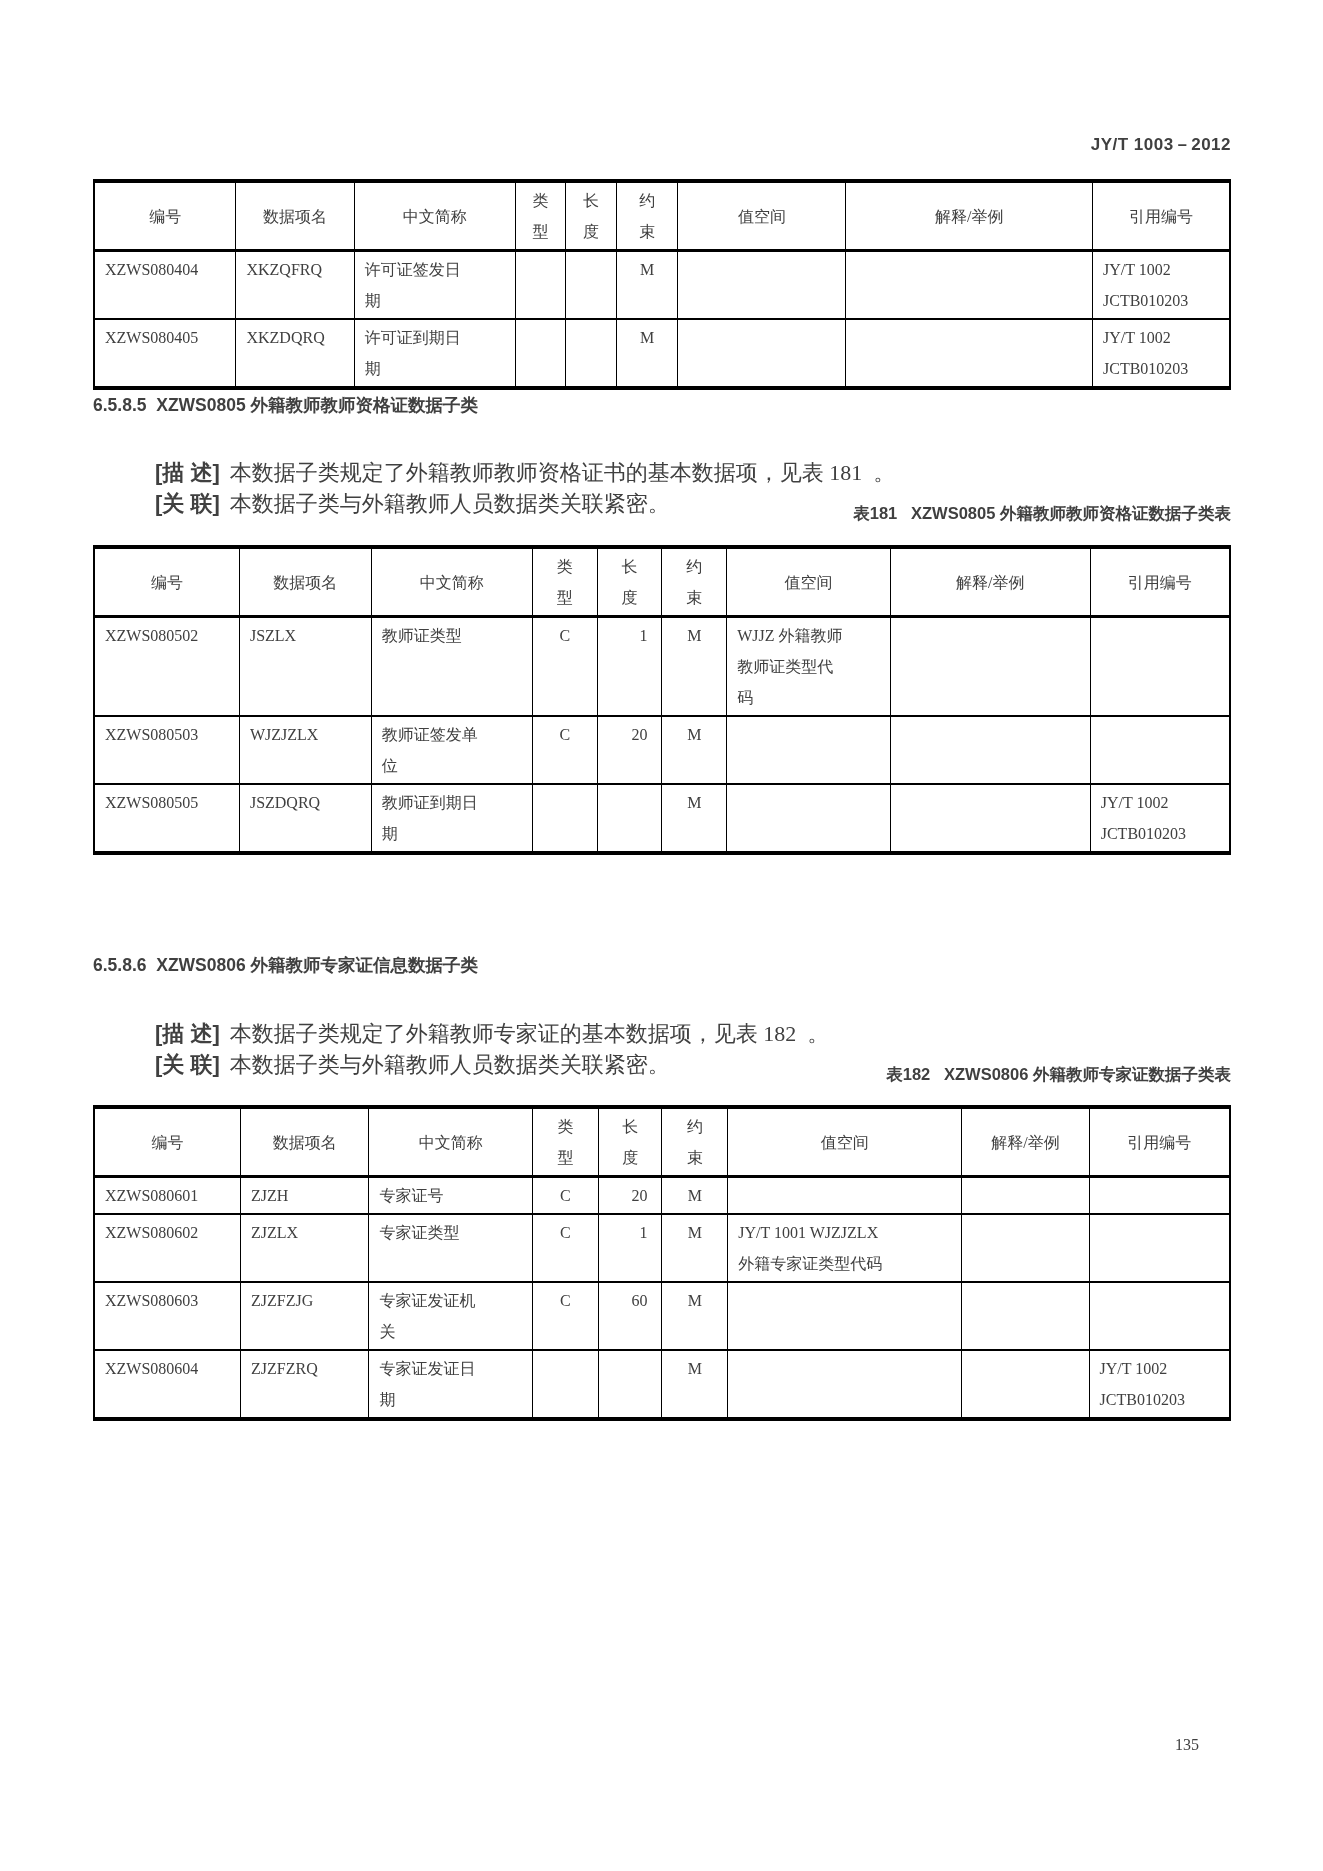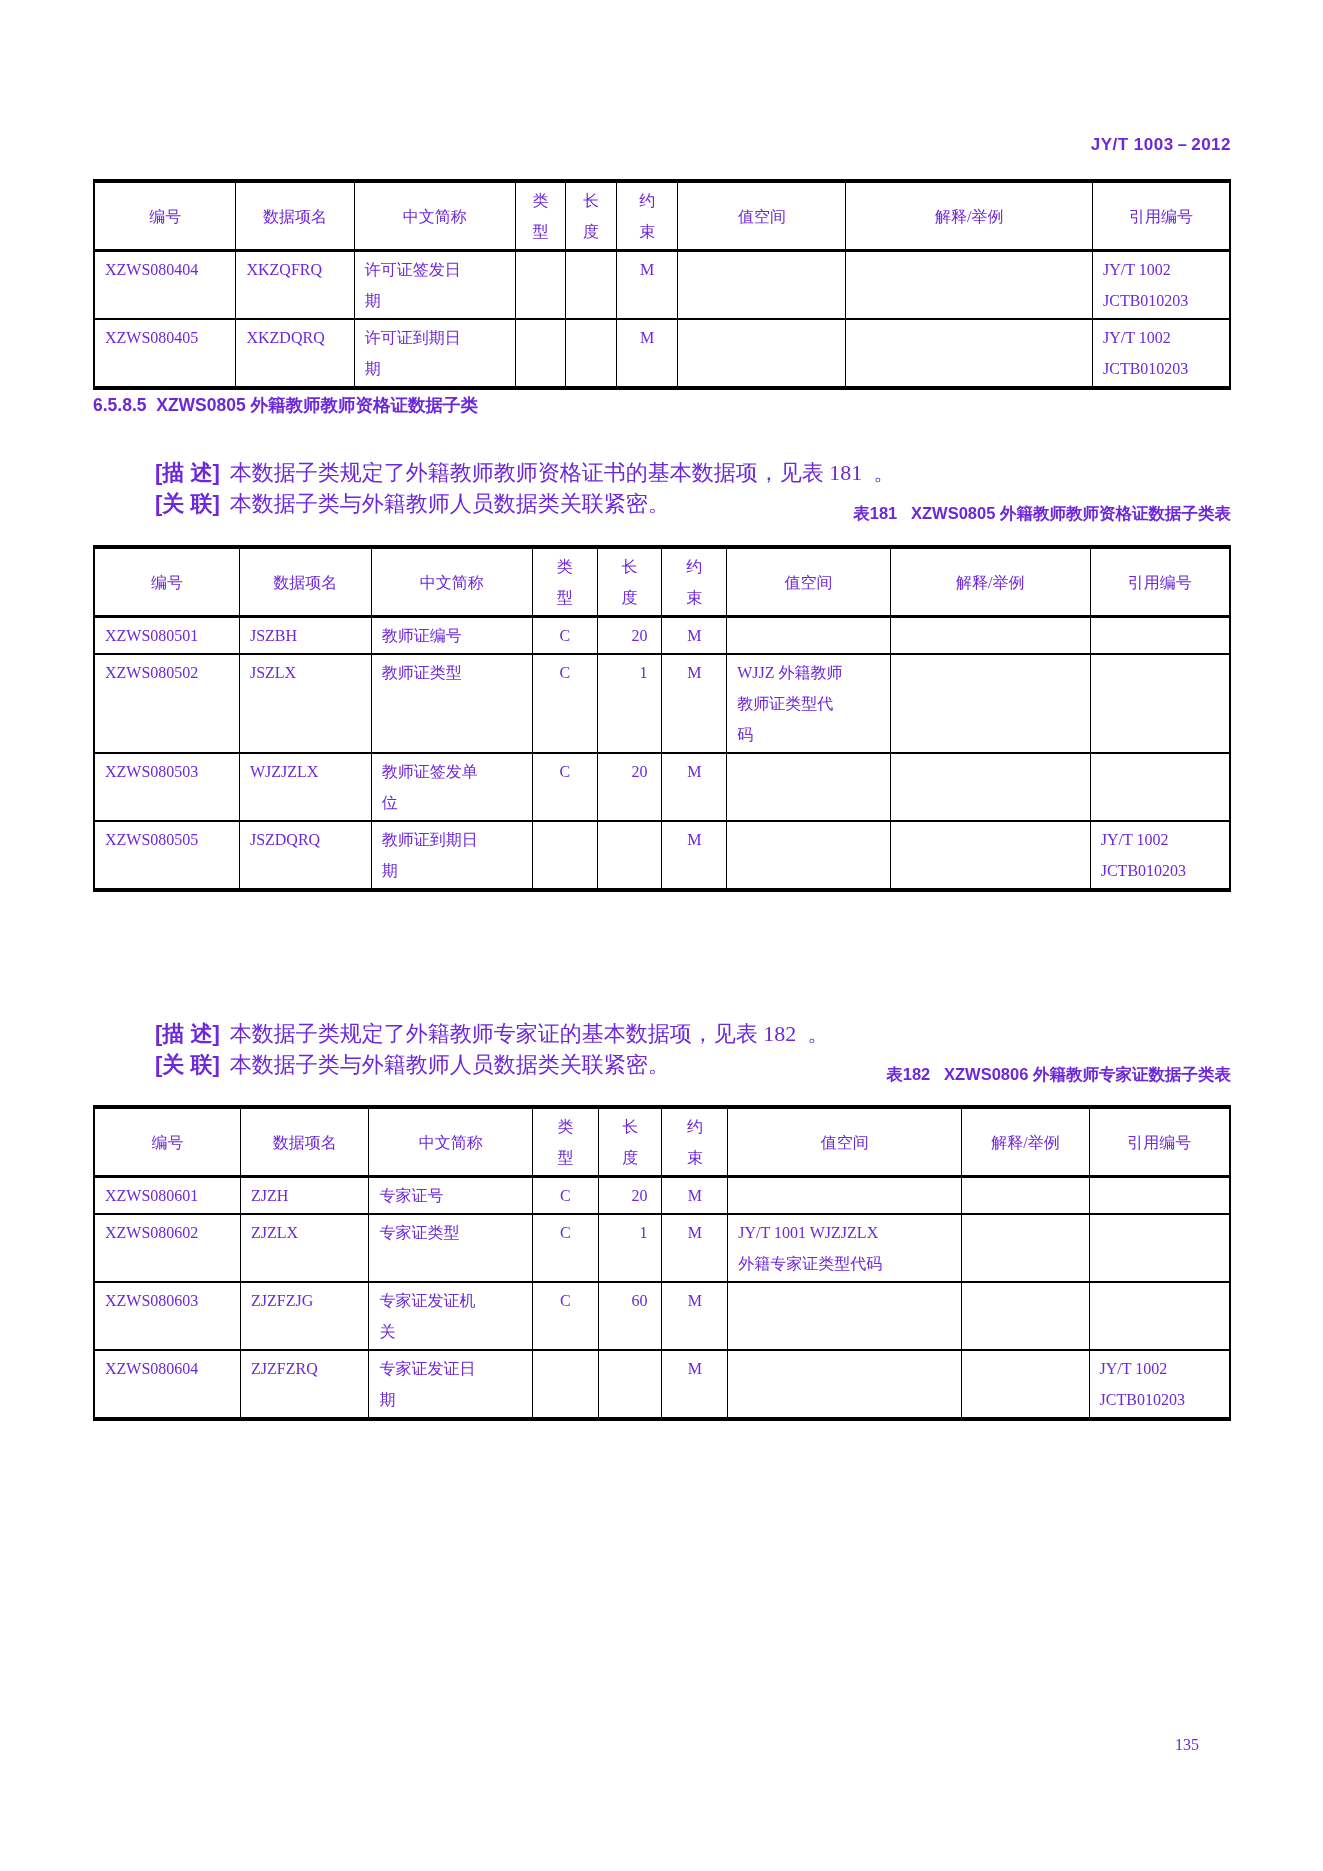--- a/index.html
+++ b/index.html
@@ -1,20 +1,20 @@
 <!DOCTYPE html>
 <html><head>
 <meta charset="utf-8">
 <style>
   html,body{margin:0;padding:0;background:#ffffff;}
   .page{
     position:relative;
     width:1323px;height:1871px;
     background:#ffffff;
-    color:#6d28d9;
+    color:#404040;
     font-family:"Liberation Serif","DejaVu Serif",serif;
     overflow:hidden;
   }
   .abs{position:absolute;left:93px;width:1138px;}
   .doc-ref{
     top:133px;text-align:right;
     font-family:"Liberation Sans","DejaVu Sans",sans-serif;
     font-weight:bold;font-size:17px;letter-spacing:.5px;
     white-space:pre-wrap;
   }
@@ -156,31 +156,20 @@
 度</th>
           <th>约
 束</th>
           <th>值空间</th>
           <th>解释/举例</th>
           <th>引用编号</th>
         </tr>
       </thead>
       <tbody>
         <tr>
-          <td>XZWS080501</td>
-          <td>JSZBH</td>
-          <td>教师证编号</td>
-          <td>C</td>
-          <td>20</td>
-          <td>M</td>
-          <td></td>
-          <td></td>
-          <td></td>
-        </tr>
-        <tr>
           <td>XZWS080502</td>
           <td>JSZLX</td>
           <td>教师证类型</td>
           <td>C</td>
           <td>1</td>
           <td>M</td>
           <td>WJJZ 外籍教师
 教师证类型代
 码</td>
           <td></td>
@@ -207,20 +196,21 @@
           <td></td>
           <td>M</td>
           <td></td>
           <td></td>
           <td>JY/T 1002
 JCTB010203</td>
         </tr>
       </tbody>
     </table>
 
+  <div class="abs section-heading" style="top:953px;">6.5.8.6  XZWS0806 外籍教师专家证信息数据子类</div>
 
   <div class="abs para" style="top:993px;">
     <span class="lbl">[描 述]</span><span>本数据子类规定了外籍教师专家证的基本数据项，见表 182  。</span>
   </div>
   <div class="abs para" style="top:1024px;">
     <span class="lbl">[关 联]</span><span>本数据子类与外籍教师人员数据类关联紧密。</span>
   </div>
 
   <div class="abs table-caption" style="top:1064px;">表182   XZWS0806 外籍教师专家证数据子类表</div>
 

